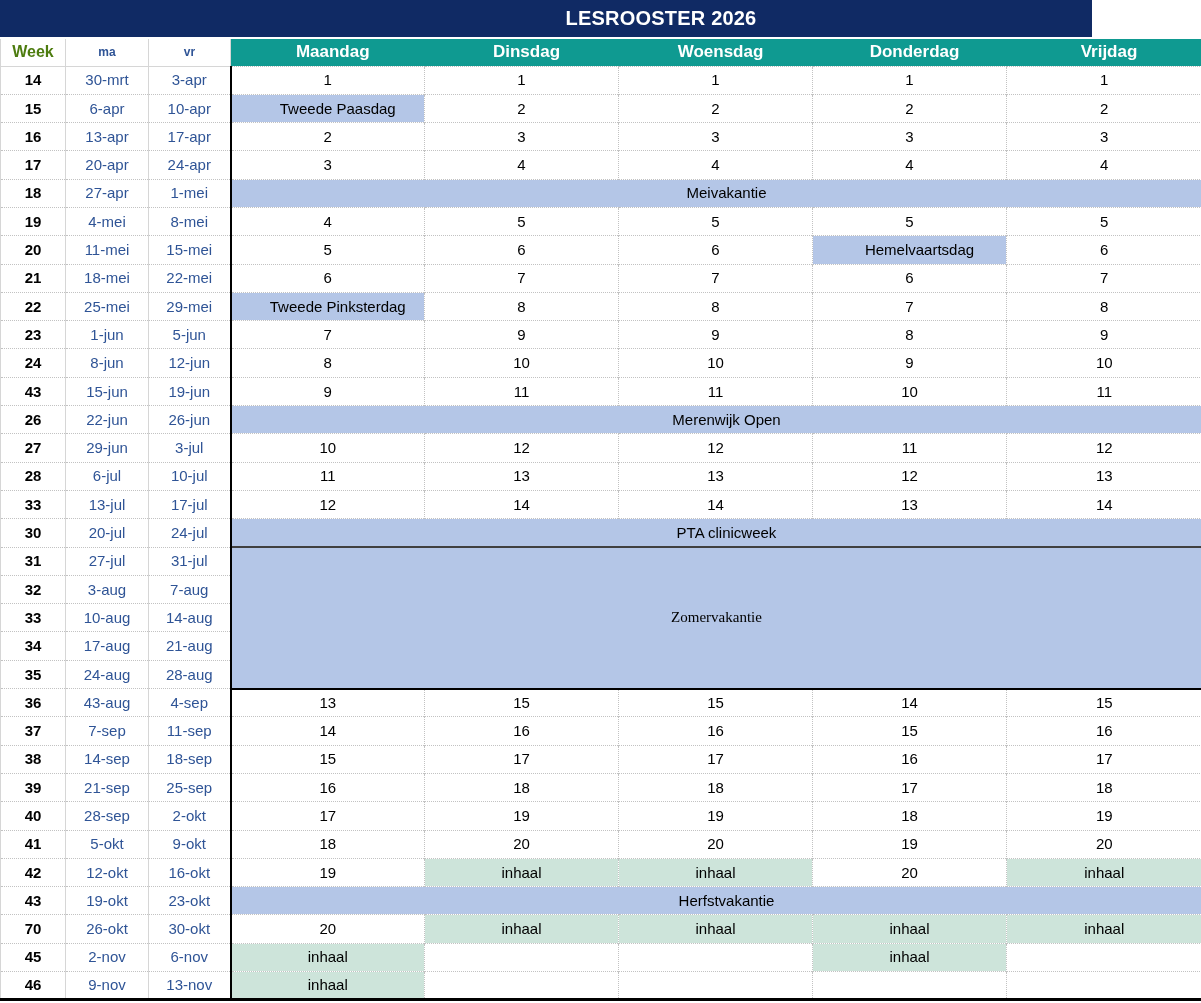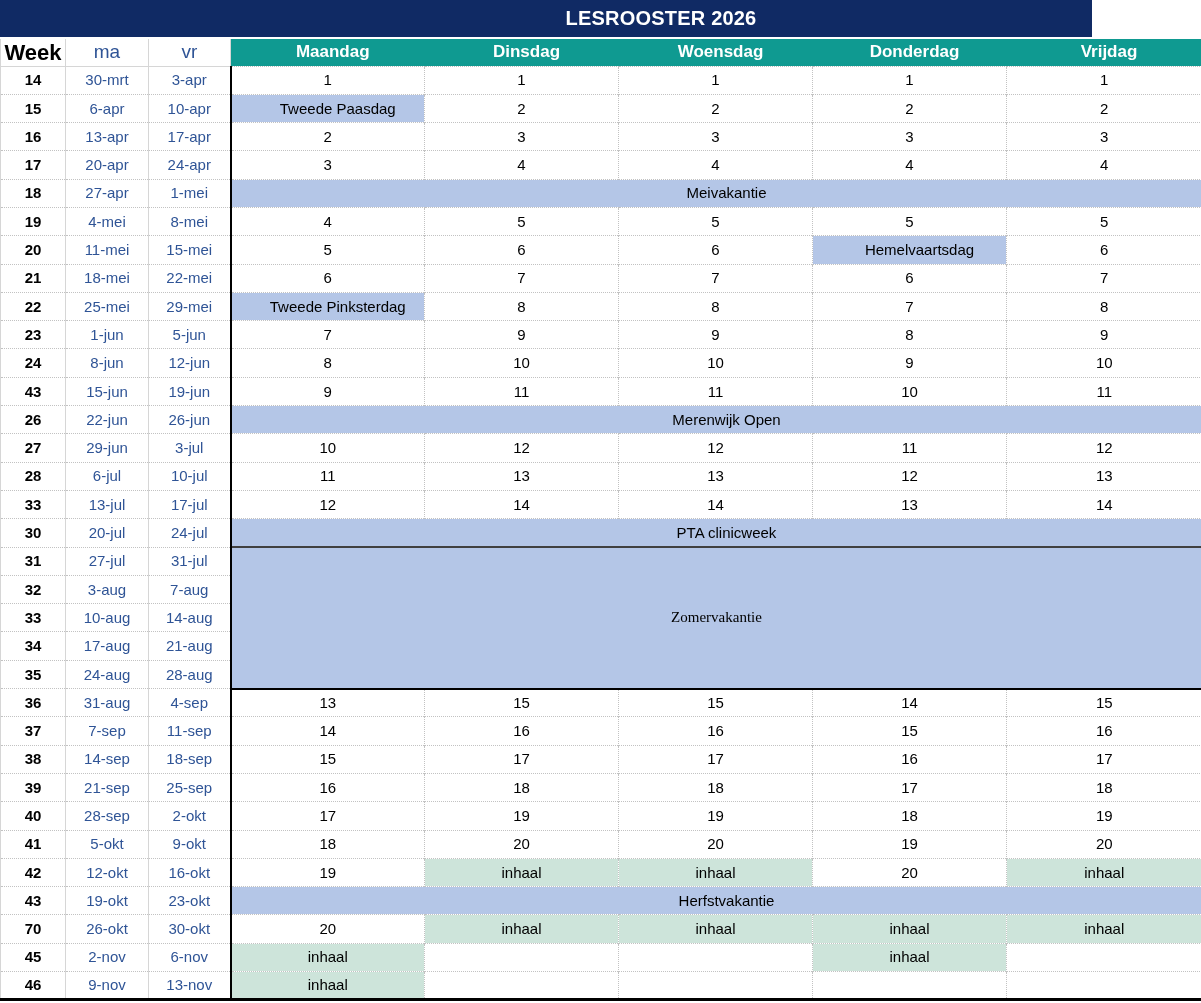--- a/index.html
+++ b/index.html
@@ -31,25 +31,25 @@
   table.grid{
     width:1201px;border-collapse:collapse;table-layout:fixed;
     border-bottom:3px solid #000000;
   }
   th,td{
     padding:0;margin:0;text-align:center;vertical-align:middle;
     overflow:hidden;white-space:nowrap;line-height:1.05;
   }
   thead th{height:27px;background:#ffffff;}
   th.h-week{
-    font-size:22px;font-weight:bold;color:#000000;
+    font-size:16px;font-weight:bold;color:#4d7c0f;
     border:1px solid var(--solid);border-top:none;
   }
   th.h-ma,th.h-vr{
-    font-size:19px;font-weight:normal;color:var(--dateblue);
+    font-size:12px;font-weight:bold;color:var(--dateblue);
     border:1px solid var(--solid);border-top:none;
   }
   th.h-day{
     background:var(--teal);color:#ffffff;
     font-size:17px;font-weight:bold;
     border:none;
     padding-left:10px;
   }
   tbody td{height:28.3px;font-size:15px;color:#000000;border-top:1px dotted var(--dot);}
   td.c-week{
@@ -279,21 +279,21 @@
         <td class="c-ma">17-aug</td>
         <td class="c-vr">21-aug</td>
       </tr>
       <tr>
         <td class="c-week">35</td>
         <td class="c-ma">24-aug</td>
         <td class="c-vr">28-aug</td>
       </tr>
       <tr>
         <td class="c-week">36</td>
-        <td class="c-ma">31-aug</td>
+        <td class="c-ma">43-aug</td>
         <td class="c-vr">4-sep</td>
         <td class="day first">13</td>
         <td class="day sep">15</td>
         <td class="day sep">15</td>
         <td class="day sep">14</td>
         <td class="day sep">15</td>
       </tr>
       <tr>
         <td class="c-week">37</td>
         <td class="c-ma">7-sep</td>

